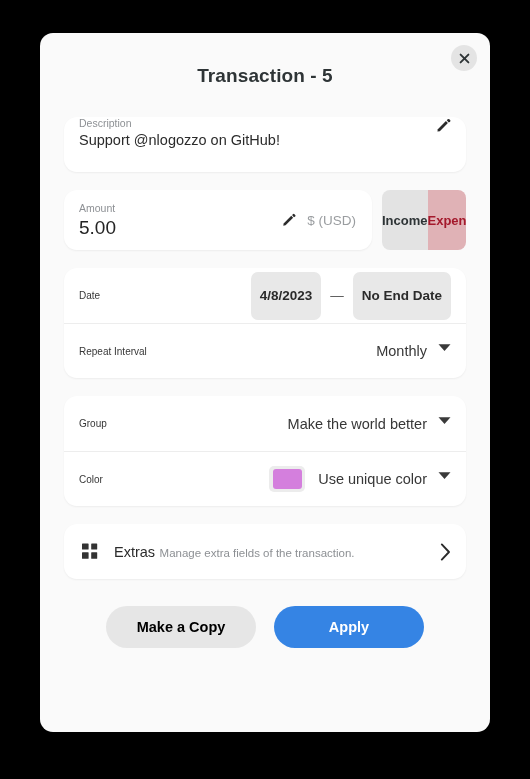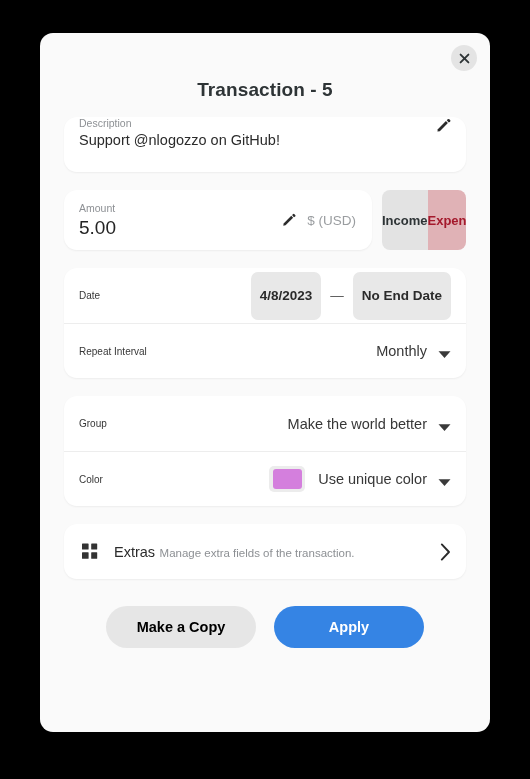--- a/index.html
+++ b/index.html
@@ -51,21 +51,21 @@
     align-items: center;
     justify-content: center;
     cursor: pointer;
   }
   .close-btn svg { display: block; }
 
   .page-title {
     position: absolute;
     left: 0;
     right: 0;
-    top: 46px;
+    top: 32px;
     text-align: center;
     font-size: 19px;
     font-weight: bold;
     color: #2e3436;
     letter-spacing: 0.1px;
   }
 
   
   .content {
     padding: 0 24px;
@@ -214,21 +214,21 @@
     white-space: nowrap;
   }
   .dash {
     font-size: 13.5px;
     color: #4c4c4c;
     margin: 0 9px;
   }
 
   .dropdown {
     display: flex;
-    align-items: flex-end;
+    align-items: flex-start;
     cursor: pointer;
   }
   .dropdown-value {
     font-size: 14.5px;
     color: #373737;
     white-space: nowrap;
   }
   .caret {
     margin-left: 11px;
     display: flex;

